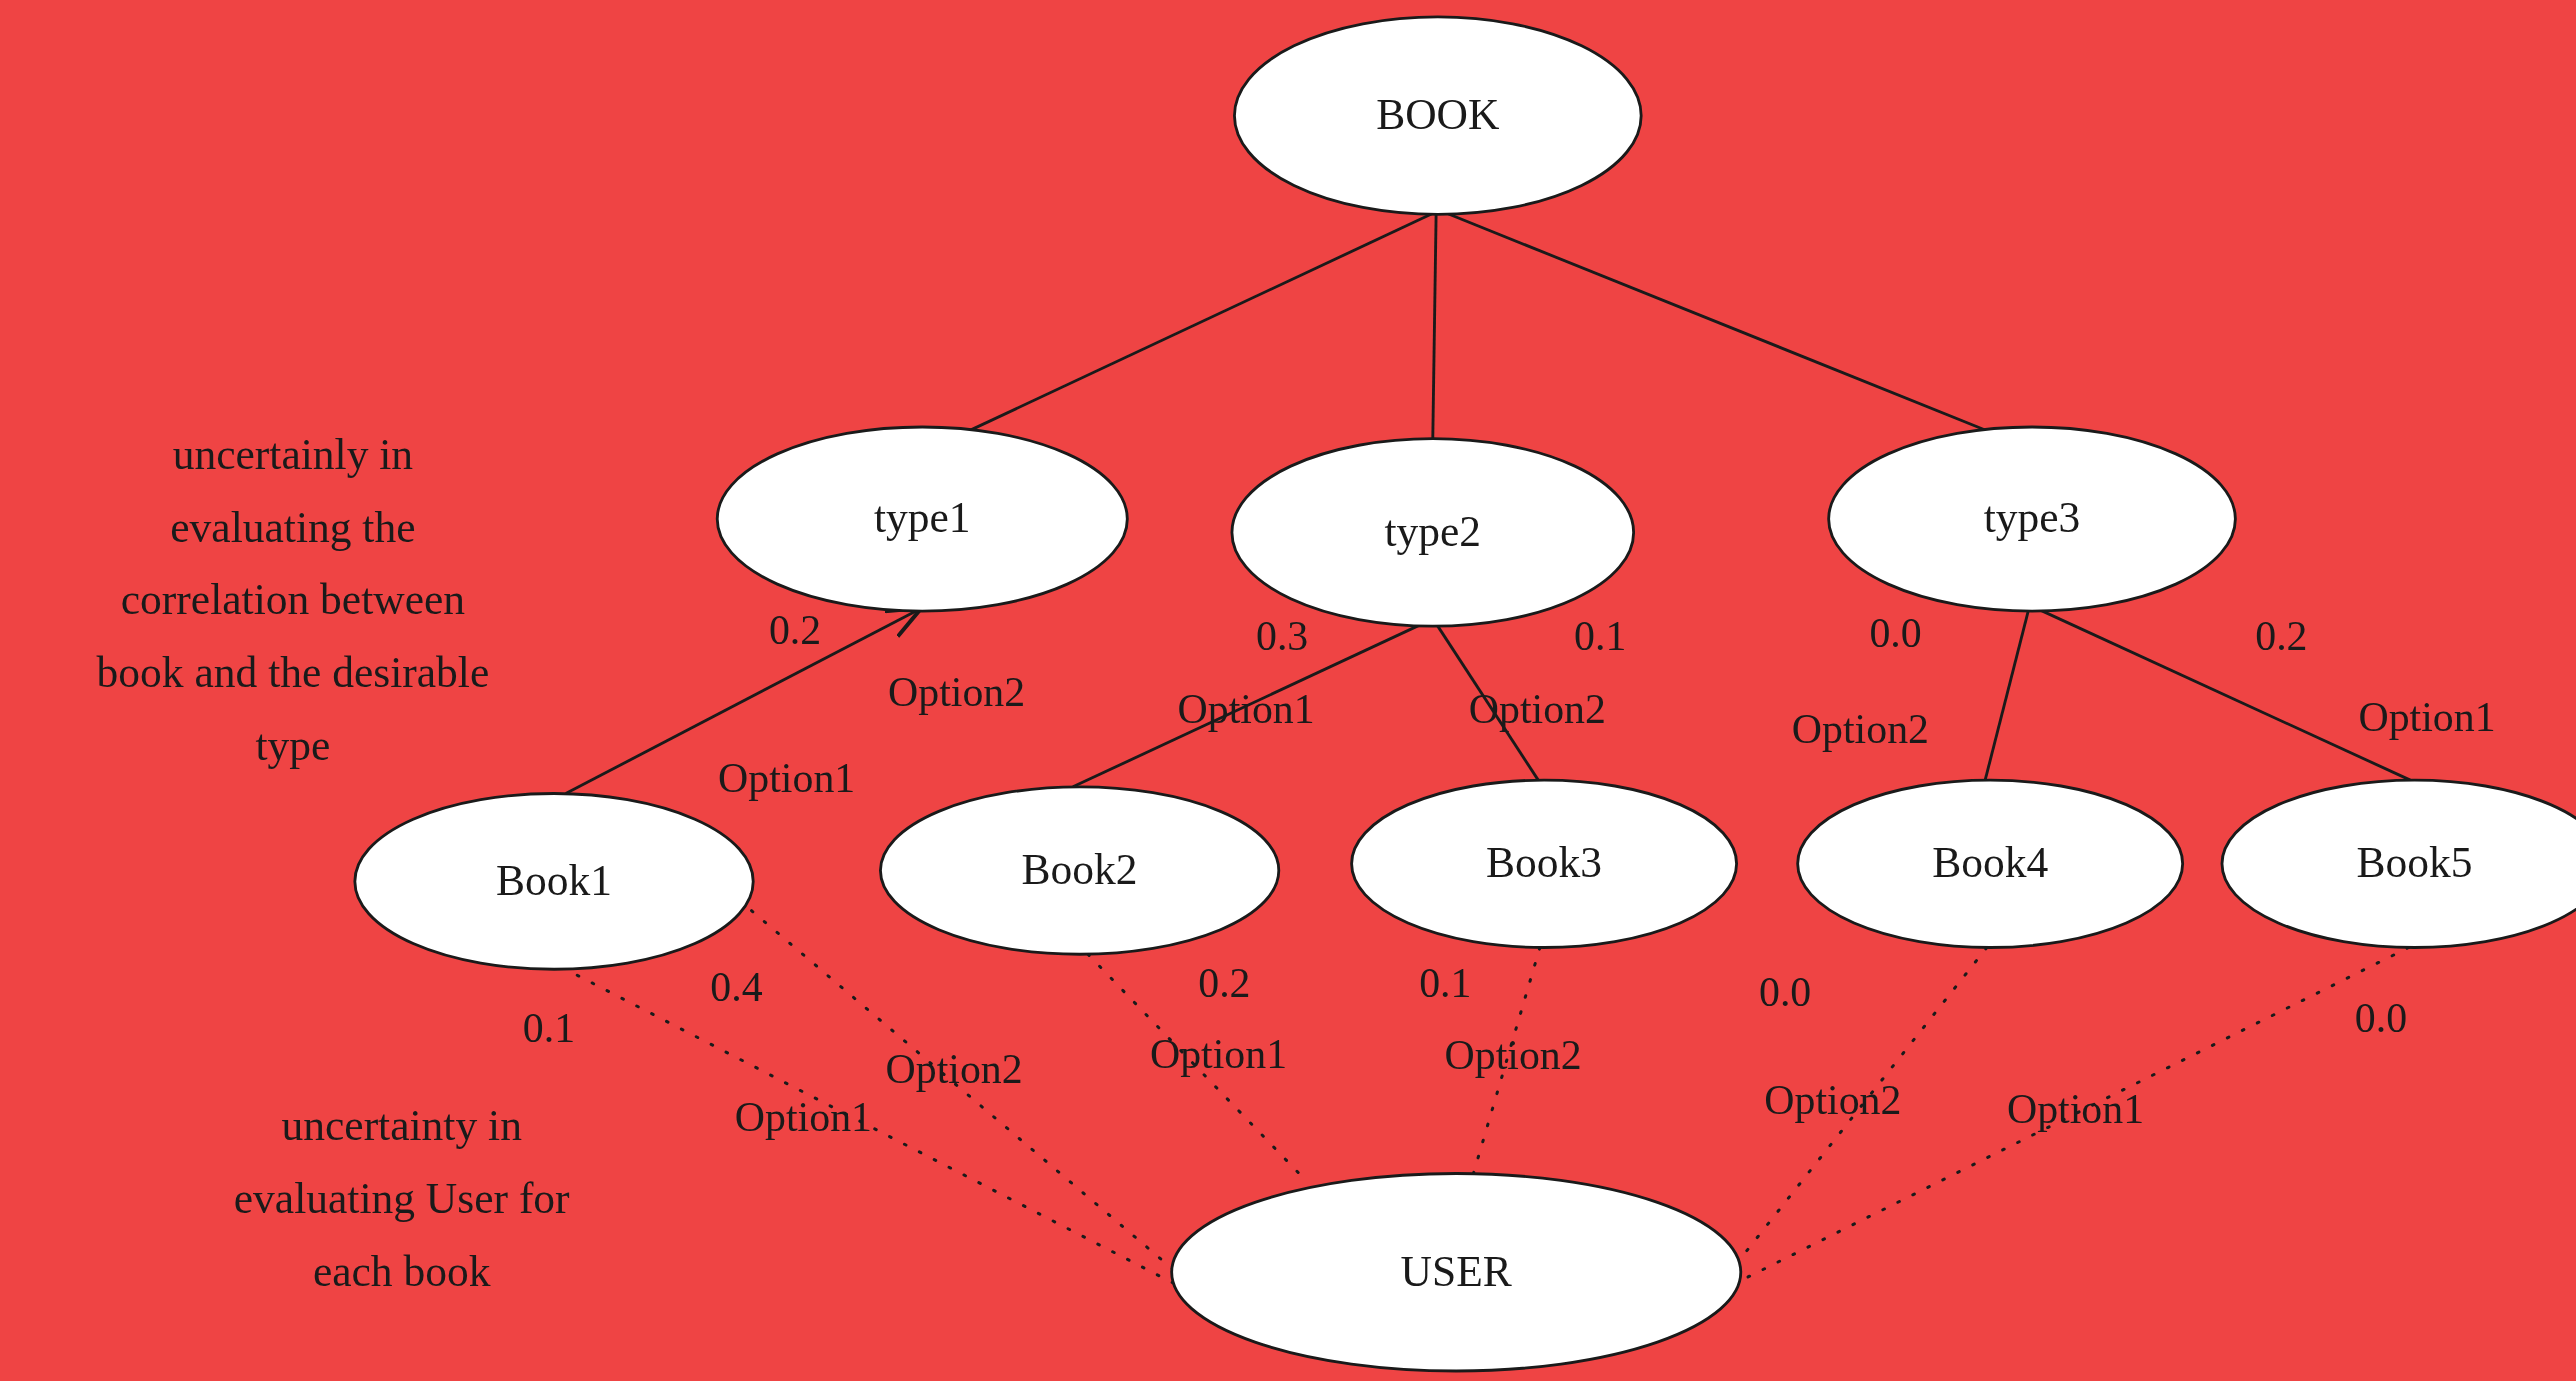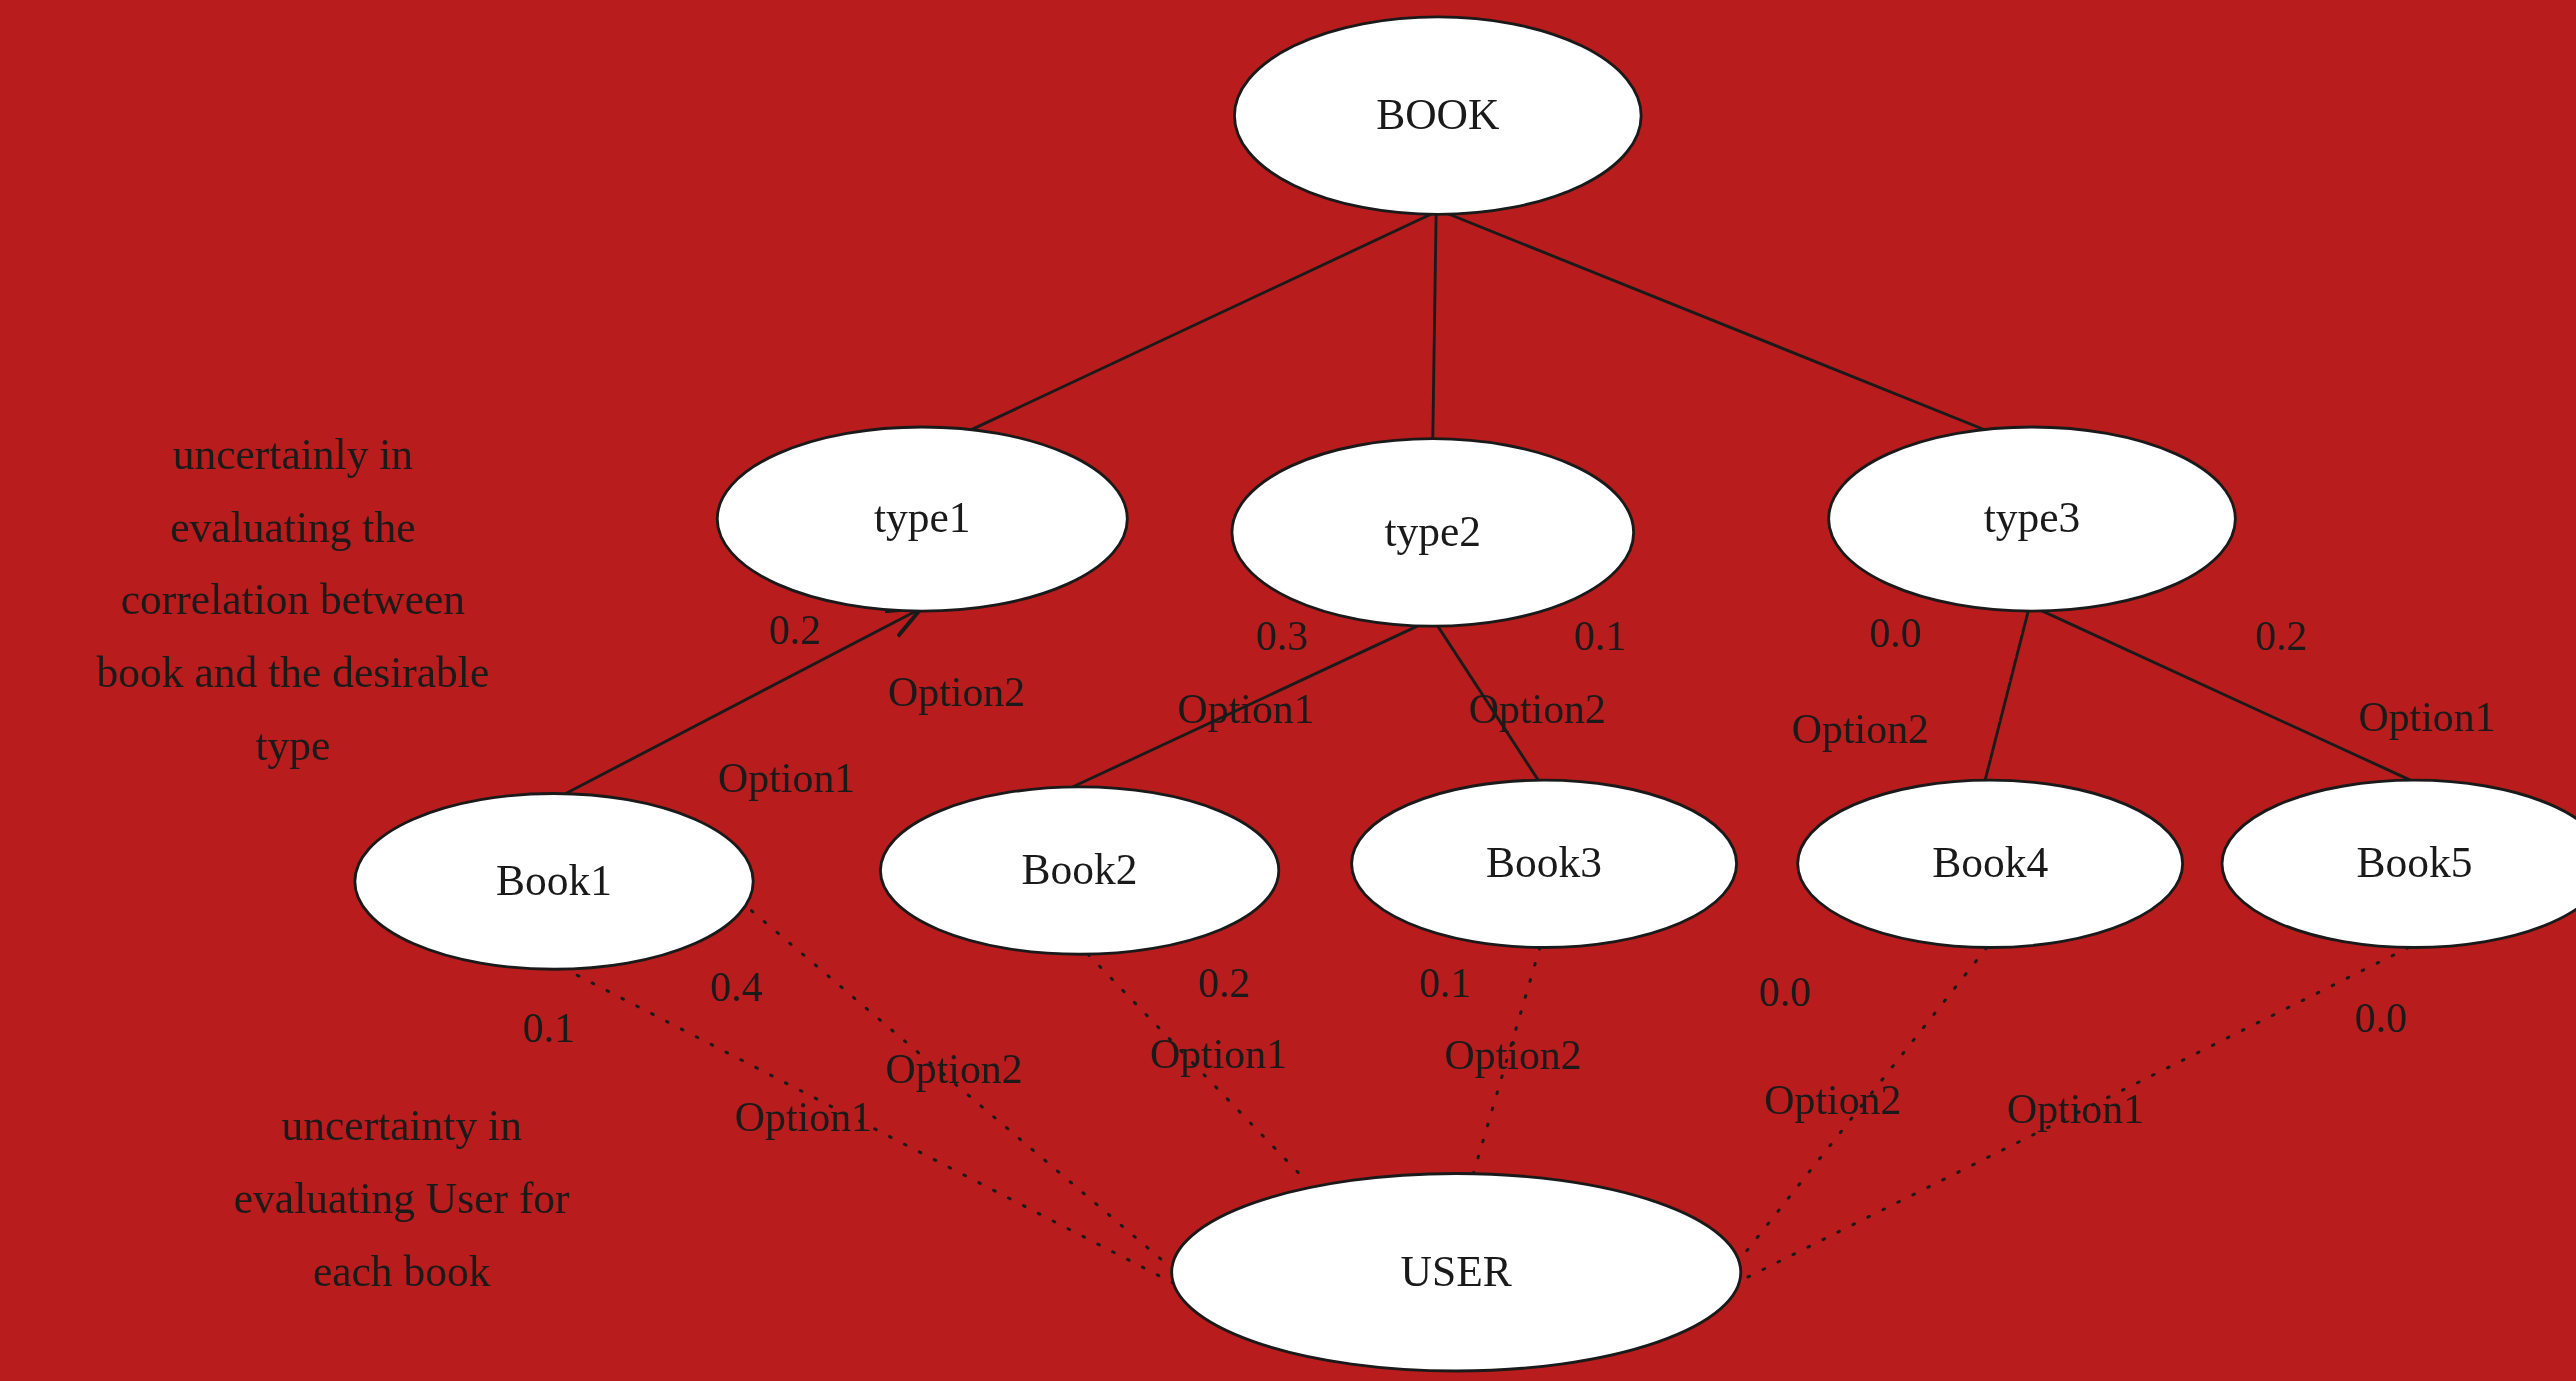--- a/index.html
+++ b/index.html
@@ -4,21 +4,21 @@
 <style>
   html, body {
     margin: 0;
     padding: 0;
     background: #ffffff;
   }
   #canvas {
     position: relative;
     width: 2576px;
     height: 1382px;
-    background: #b91c1c;
+    background: #ef4444;
     overflow: hidden;
     font-family: "Liberation Serif", "DejaVu Serif", serif;
   }
   svg#diagram {
     position: absolute;
     left: 0;
     top: 0;
     width: 2576px;
     height: 1382px;
   }

